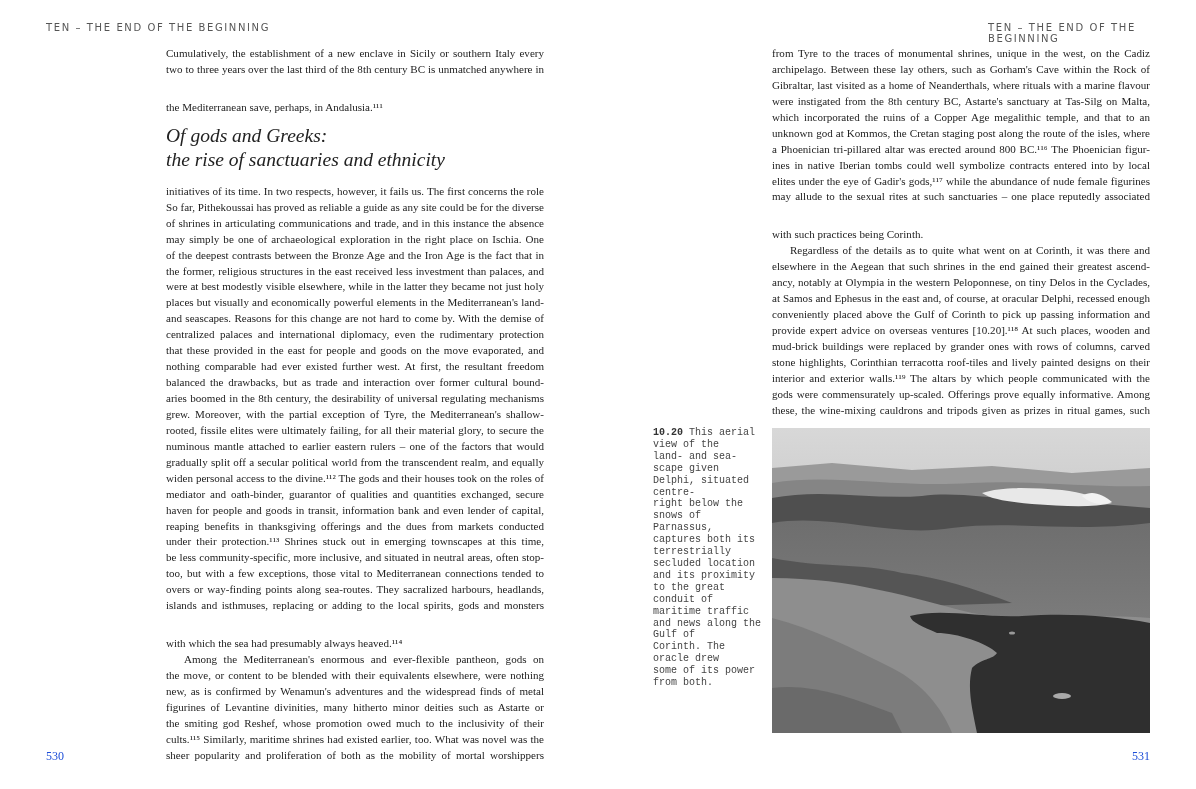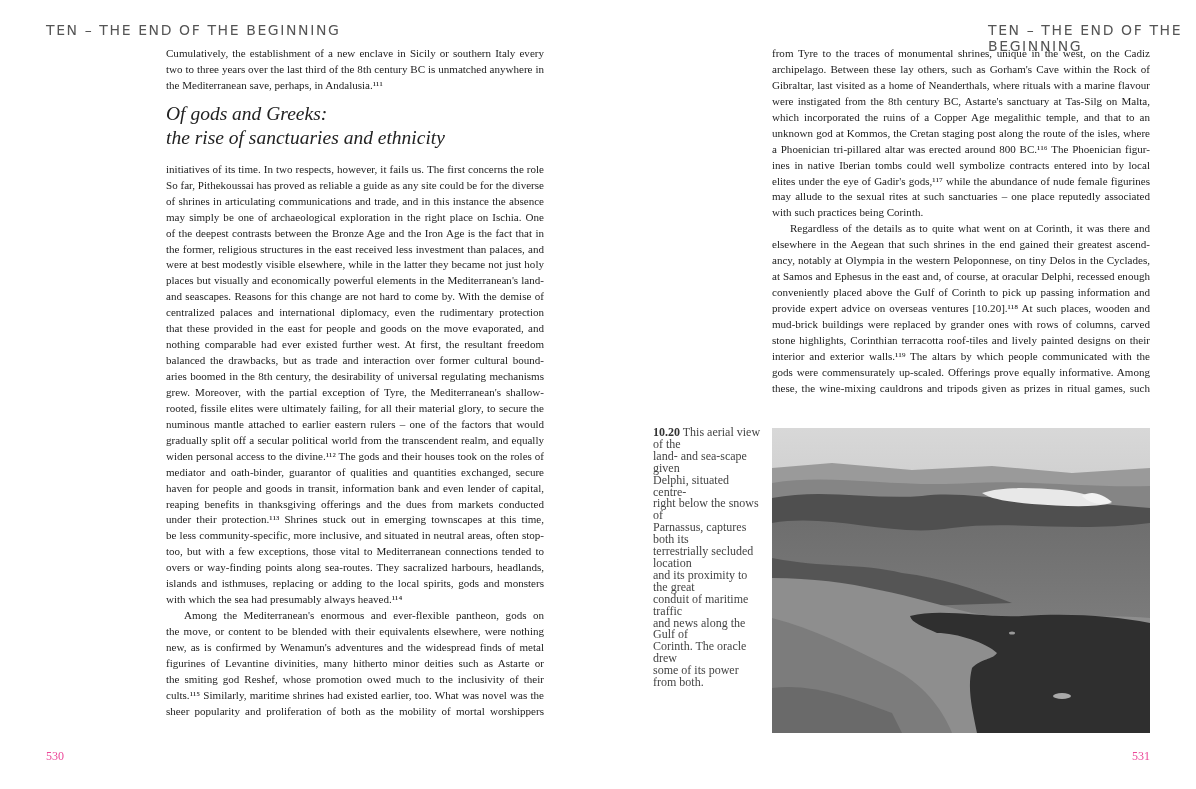--- a/index.html
+++ b/index.html
@@ -1,35 +1,35 @@
 <!DOCTYPE html>
 <html><head>
 <meta charset="utf-8">
 <style>
   html, body { margin:0; padding:0; background:#ffffff; }
   body { width:1196px; height:789px; position:relative; overflow:hidden;
          font-family:"Liberation Serif", "DejaVu Serif", serif; color:#222; }
   .running-head { position:absolute; top:22px; font-family:"DejaVu Sans", sans-serif;
-         font-size:14px; letter-spacing:1.6px; color:#555; }
+         font-size:10px; letter-spacing:1.6px; color:#555; }
   .rh-left { left:46px; }
   .rh-right { left:988px; }
-  .folio { position:absolute; top:749px; font-size:12px; color:#ec4899; }
+  .folio { position:absolute; top:749px; font-size:12px; color:#1d4ed8; }
   .folio-left { left:46px; }
   .folio-right { left:1132px; }
   .col { position:absolute; font-size:11.05px; line-height:15.95px; text-align:justify; }
   .col-left { left:166px; top:46px; width:378px; }
   .col-right { left:772px; top:46px; width:378px; }
   .line { display:block; white-space:nowrap; text-align-last:justify; text-align:justify; height:15.95px; }
-  .line.last { text-align-last:left; }
+  .line.last { text-align-last:left;margin-top:22px; }
   .line.indent { padding-left:18px;font-family:Liberation Serif, serif; }
   .heading { font-style:italic; font-size:19.5px; line-height:24px; text-align:left;
          margin:8px 0 12px 0; color:#222; }
   .heading span { display:block; }
   .caption { position:absolute; left:653px; top:427px; width:110px;
-         font-family:Liberation Serif, serif; font-size:12px; line-height:11.9px; color:#444; }
+         font-family:Liberation Mono, monospace; font-size:10px; line-height:11.9px; color:#444; }
   .caption .num { font-weight:bold; color:#333; }
   .photo { position:absolute; left:772px; top:428px; width:378px; height:305px; overflow:hidden;
          background:#777; }
   .photo svg { display:block; }
 </style>
 </head>
 <body>
 
 <div class="running-head rh-left">TEN – THE END OF THE BEGINNING</div>
 <div class="running-head rh-right">TEN – THE END OF THE BEGINNING</div>

